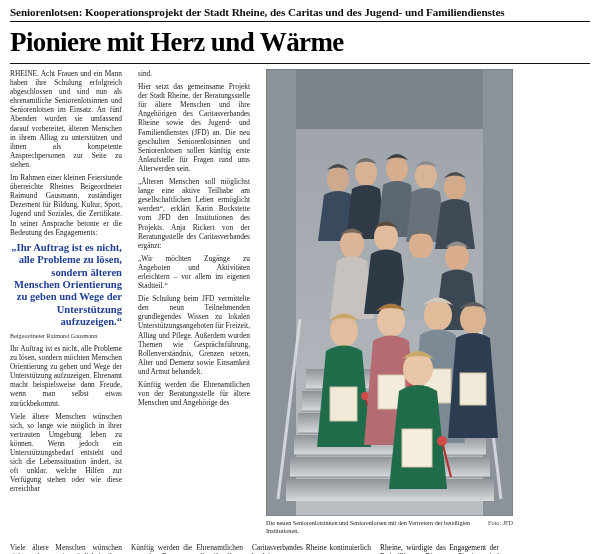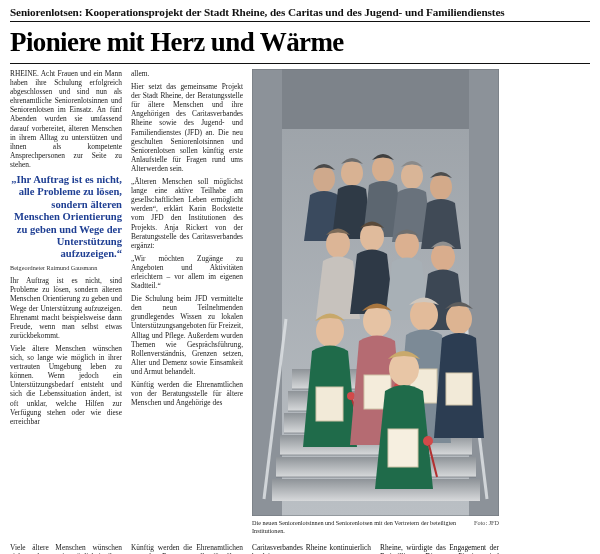--- a/index.html
+++ b/index.html
@@ -43,21 +43,21 @@
     margin: 0 0 3px 0;
     color: #000;
   }
   .rule-head {
     border-top: 1px solid #111;
     margin: 3px 0 5px 0;
   }
   .cols {
     position: relative;
     display: flex;
-    gap: 9px;
+    gap: 16px;
     height: 470px;
   }
   .col {
     width: 112px;
     font-size: 7.4px;
     line-height: 9.1px;
     text-align: justify;
     text-justify: inter-word;
     hyphens: auto;
     color: #1a1a1a;
@@ -143,28 +143,29 @@
 
   <div class="kicker">Seniorenlotsen: Kooperationsprojekt der Stadt Rheine, des Caritas und des Jugend- und Familiendienstes</div>
   <div class="rule-top"></div>
   <h1 class="headline">Pioniere mit Herz und Wärme</h1>
   <div class="rule-head"></div>
 
   <div class="cols">
 
     <div class="col">
       <p>RHEINE. Acht Frauen und ein Mann haben ihre Schulung erfolgreich abgeschlossen und sind nun als ehrenamtliche Seniorenlotsinnen und Seniorenlotsen im Einsatz. An fünf Abenden wurden sie umfassend darauf vorbereitet, älteren Menschen in ihrem Alltag zu unterstützen und ihnen als kompetente Ansprechpersonen zur Seite zu stehen.</p>
+      <p>Im Rahmen einer kleinen Feierstunde überreichte Rheines Beigeordneter Raimund Gausmann, zuständiger Dezernent für Bildung, Kultur, Sport, Jugend und Soziales, die Zertifikate. In seiner Ansprache betonte er die Bedeutung des Engagements:</p>
       <div class="pullquote">„Ihr Auftrag ist es nicht, alle Probleme zu lösen, sondern älteren Menschen Orientierung zu geben und Wege der Unterstützung aufzuzeigen.“</div>
       <div class="pullquote-attr">Beigeordneter Raimund Gausmann</div>
-      <p>Ihr Auftrag ist es nicht, sind Probleme zu lösen, sondern älteren Menschen Orientierung zu geben und Wege der Unterstützung aufzuzeigen. Ehrenamt macht beispielsweise dann Freude, wenn man selbst etwas zurückbekommt.</p>
+      <p>Ihr Auftrag ist es nicht, alle Probleme zu lösen, sondern möchten Menschen Orientierung zu geben und Wege der Unterstützung aufzuzeigen. Ehrenamt macht beispielsweise dann Freude, wenn man selbst etwas zurückbekommt.</p>
       <p>Viele ältere Menschen wünschen sich, so lange wie möglich in ihrer vertrauten Umgebung leben zu können. Wenn jedoch ein Unterstützungsbedarf entsteht und sich die Lebenssituation ändert, ist oft unklar, welche Hilfen zur Verfügung stehen oder wie diese erreichbar</p>
     </div>
 
     <div class="col">
-      <p>allem.</p>
+      <p>sind.</p>
       <p>Hier setzt das gemeinsame Projekt der Stadt Rheine, der Beratungsstelle für ältere Menschen und ihre Angehörigen des Caritasverbandes Rheine sowie des Jugend- und Familiendienstes (JFD) an. Die neu geschulten Seniorenlotsinnen und Seniorenlotsen sollen künftig erste Anlaufstelle für Fragen rund ums Alterwerden sein.</p>
       <p>„Älteren Menschen soll möglichst lange eine aktive Teilhabe am gesellschaftlichen Leben ermöglicht werden“, erklärt Karin Bockstette vom JFD den Institutionen des Projekts. Anja Rickert von der Beratungsstelle des Caritasverbandes ergänzt:</p>
       <p>„Wir möchten Zugänge zu Angeboten und Aktivitäten erleichtern – vor allem im eigenen Stadtteil.“</p>
       <p>Die Schulung beim JFD vermittelte den neun Teilnehmenden grundlegendes Wissen zu lokalen Unterstützungsangeboten für Freizeit, Alltag und Pflege. Außerdem wurden Themen wie Gesprächsführung, Rollenverständnis, Grenzen setzen, Alter und Demenz sowie Einsamkeit und Armut behandelt.</p>
       <p>Künftig werden die Ehrenamtlichen von der Beratungsstelle für ältere Menschen und Angehörige des</p>
     </div>
 
     <div class="photo-col">
       <div class="photo">
         <svg width="247" height="447" viewBox="0 0 247 447" xmlns="http://www.w3.org/2000/svg" role="img" aria-label="group photo on staircase">

